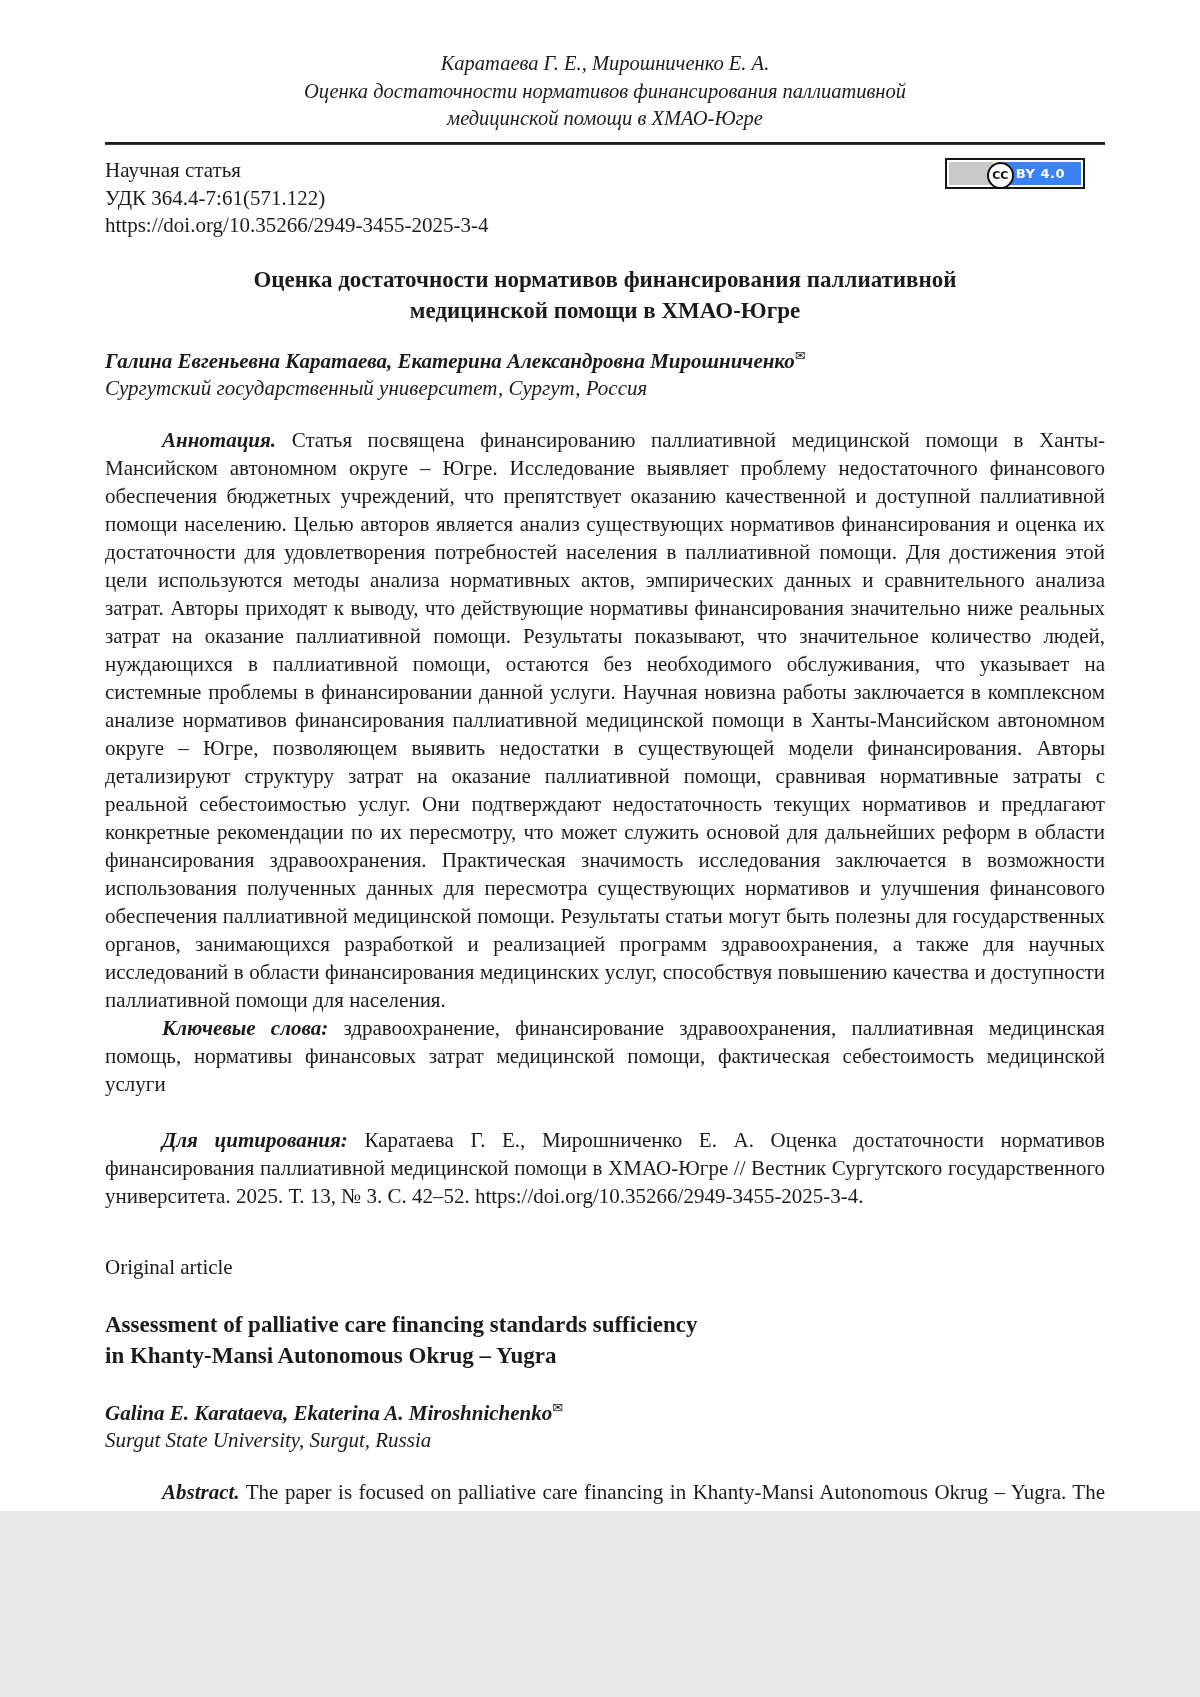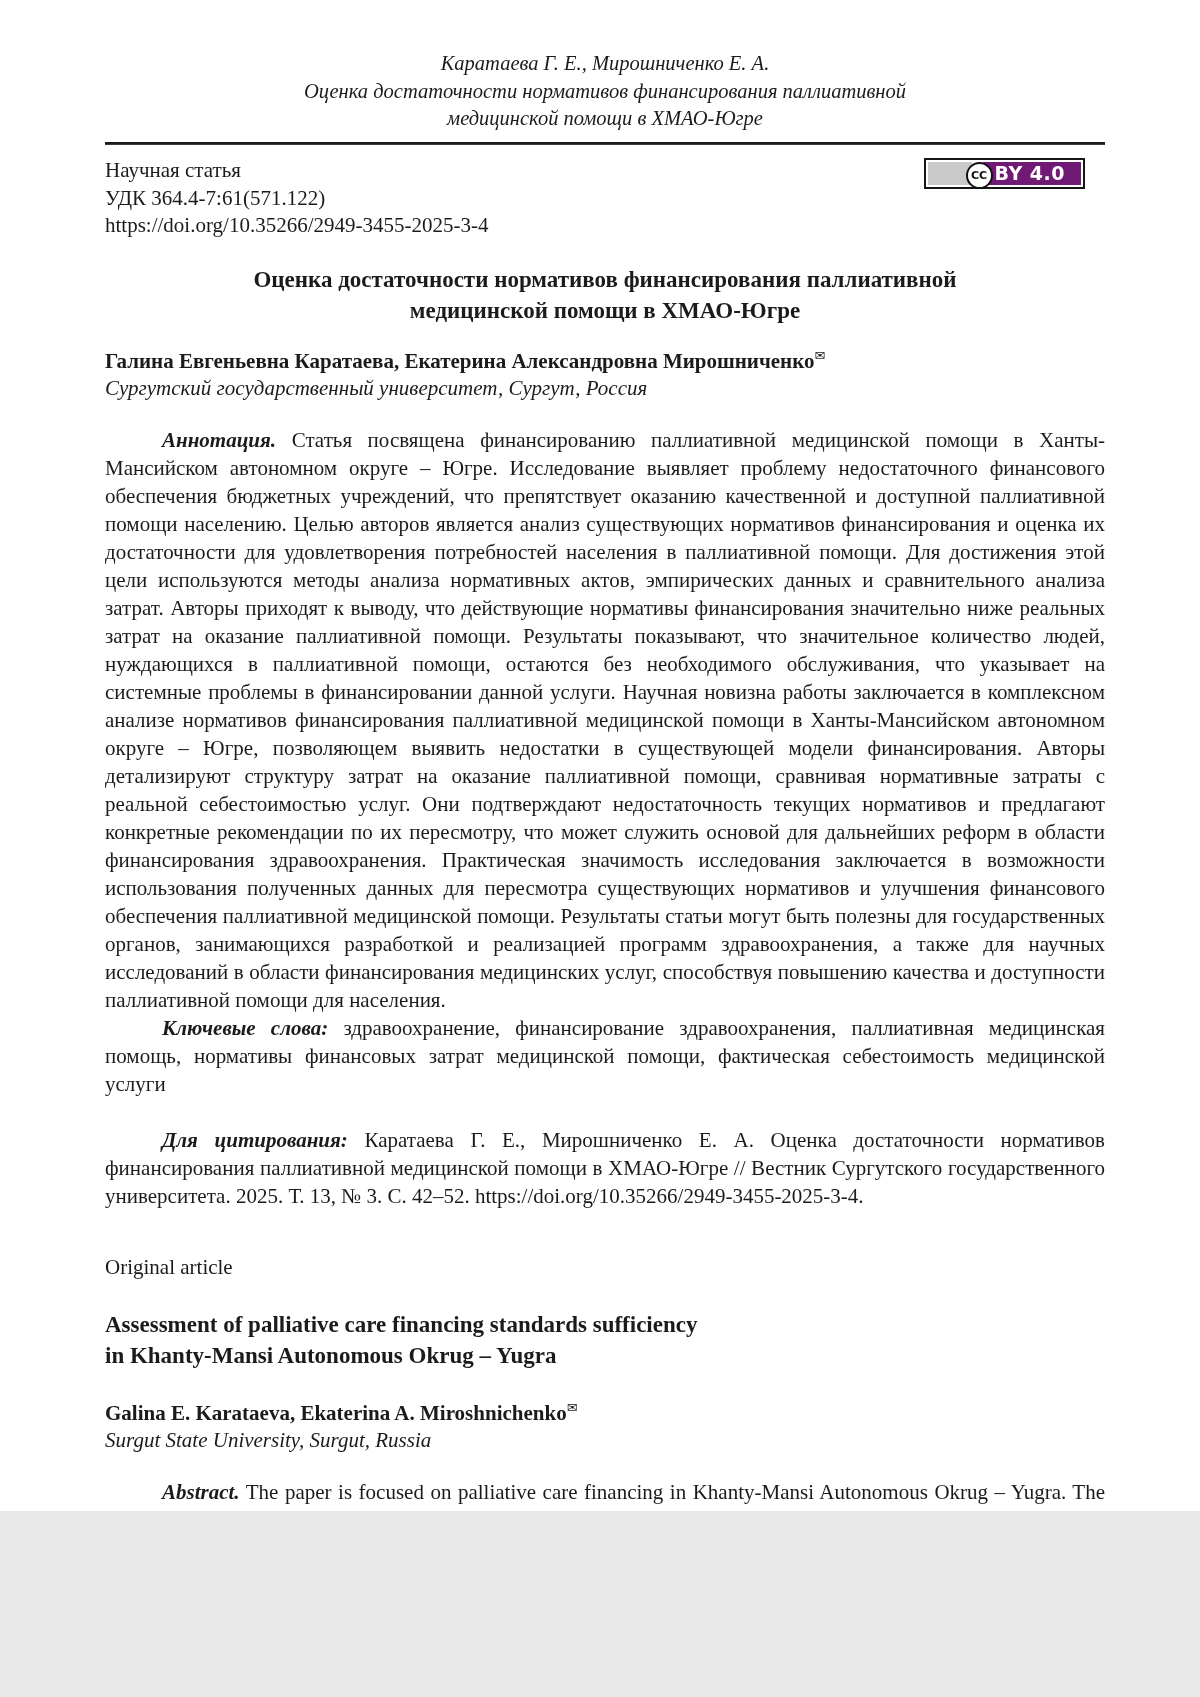--- a/index.html
+++ b/index.html
@@ -63,41 +63,42 @@
     justify-content: center;
     font-family: "DejaVu Sans", sans-serif;
     font-weight: bold;
     font-size: 11px;
     letter-spacing: 0px;
     color: #111;
     margin-left: -6px;
     z-index: 2;
   }
   .cc-right {
-    background: #701a75;
+    background: #3b82f6;
     color: #ffffff;
     font-family: "DejaVu Sans", "Liberation Sans", sans-serif;
     font-weight: bold;
-    font-size: 19px;
+    font-size: 13px;
     display: flex;
     align-items: center;
     padding: 0 16px 0 12px;
     margin-left: -10px;
     letter-spacing: 0.5px;
   }
   .ru-title {
     margin-top: 24px;
     text-align: center;
     font-weight: bold;
     font-size: 23px;
     line-height: 31px;
   }
   .authors-line {
     margin-top: 22px;
     font-weight: bold;
+    font-style: italic;
     font-size: 21px;
     line-height: 27px;
   }
   .affiliation-line {
     font-style: italic;
     font-size: 21px;
     line-height: 27px;
   }
   .body-par {
     margin: 0;

